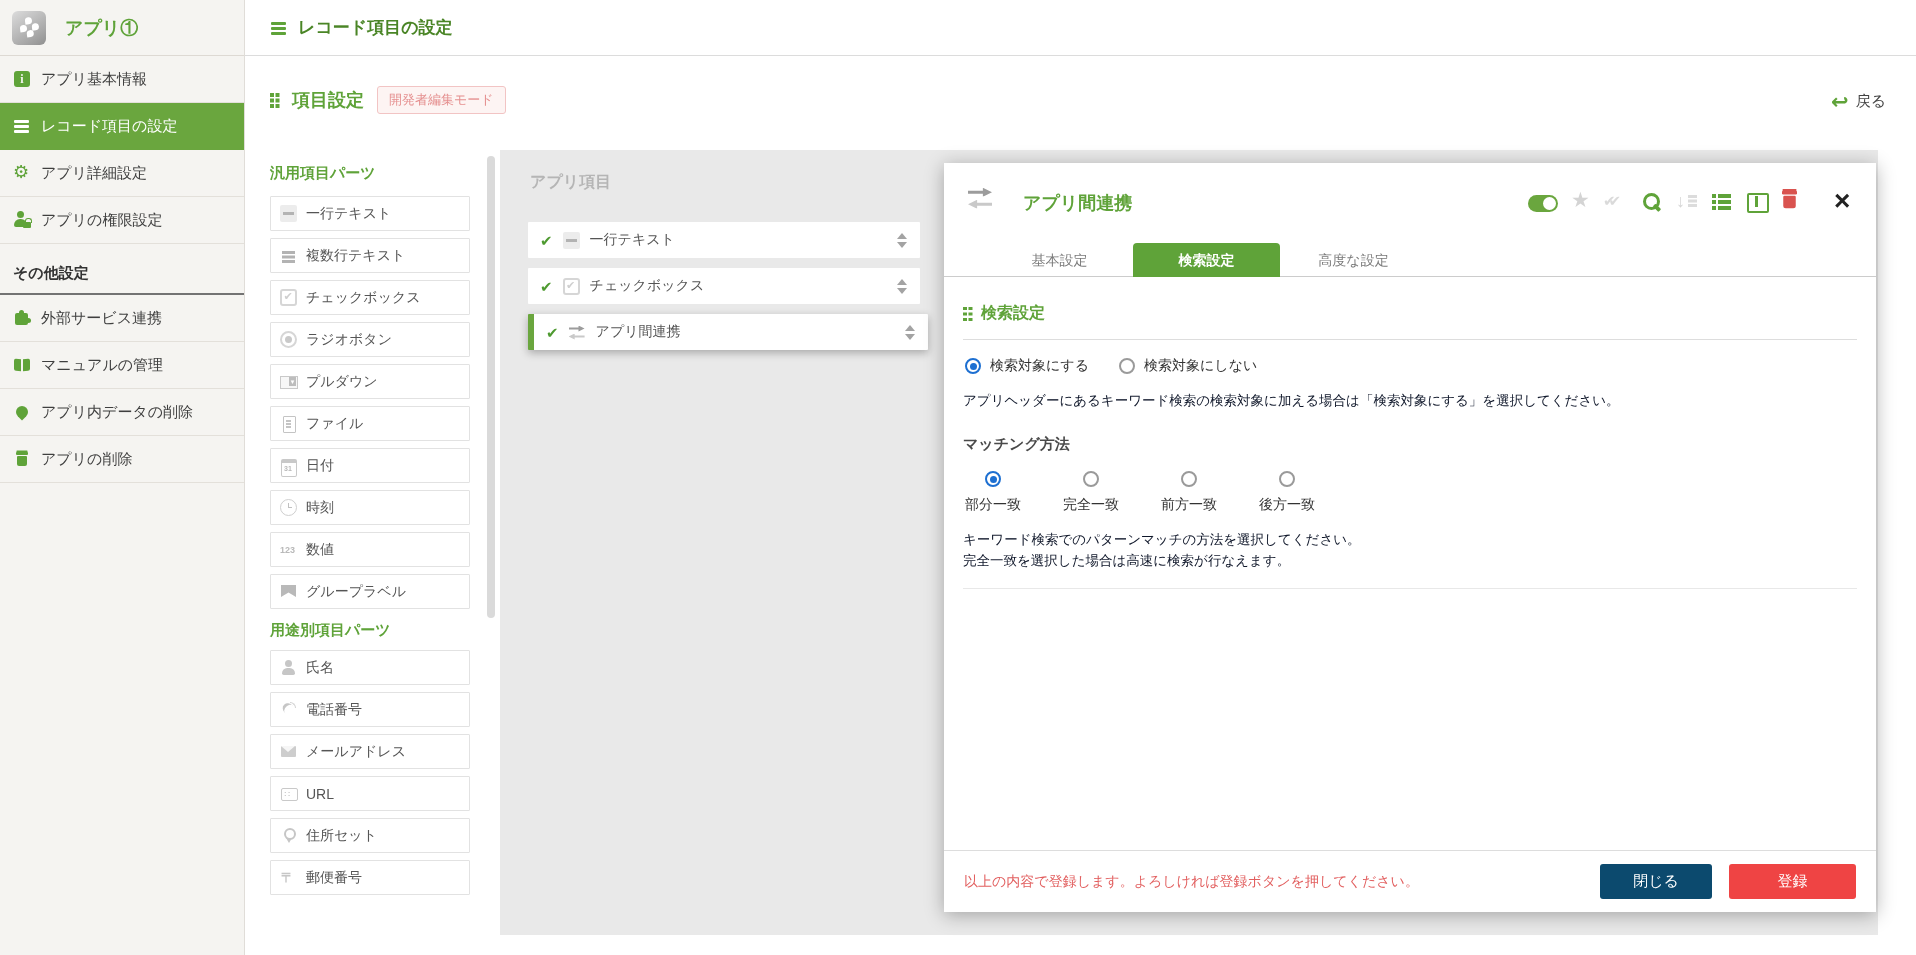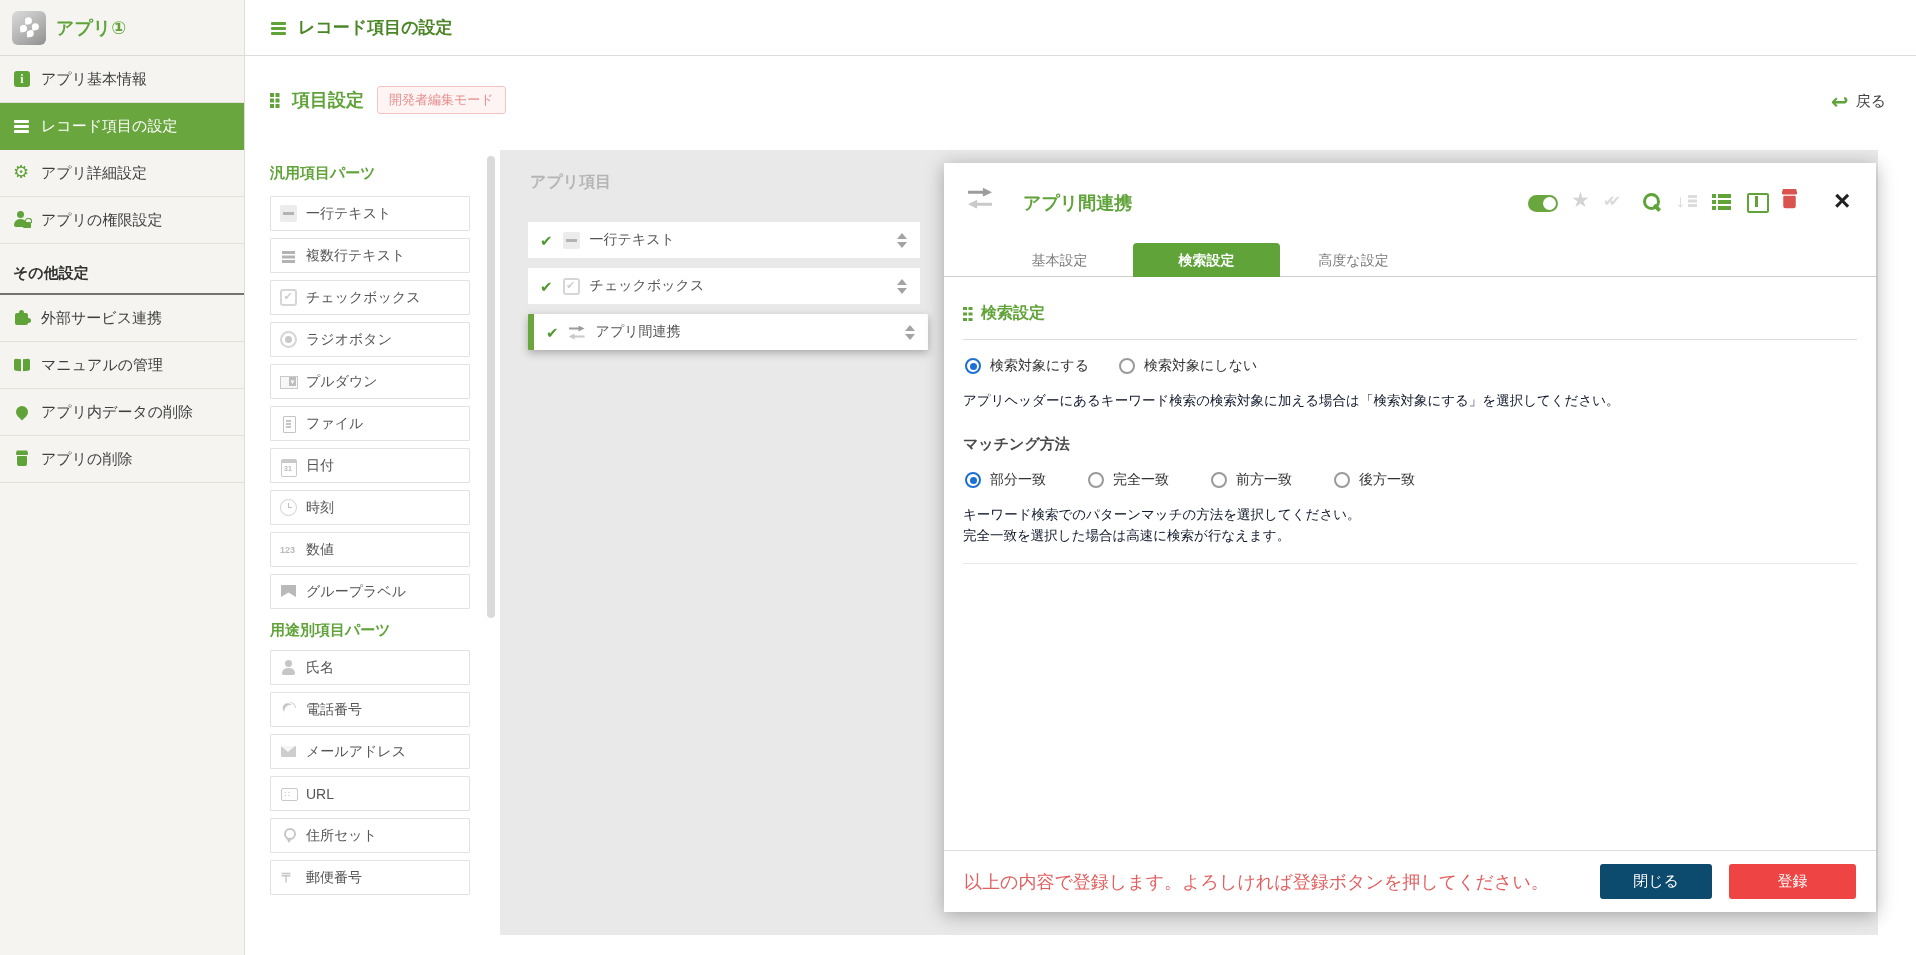--- a/index.html
+++ b/index.html
@@ -2,21 +2,21 @@
 <html><head>
 <meta charset="utf-8">
 <style>
   *{box-sizing:border-box;margin:0;padding:0;}
   html,body{width:1916px;height:955px;}
   body{font-family:"Liberation Sans","DejaVu Sans",sans-serif;background:#fff;position:relative;overflow:hidden;}
   #app{position:absolute;inset:0;}
 
   
   #sidebar{position:absolute;left:0;top:0;width:245px;height:955px;background:#f5f4f1;border-right:1px solid #e0ddd8;}
-  .logo-row{height:56px;display:flex;align-items:center;gap:10px;padding-left:12px;border-bottom:1px solid #ddd9d3;}
+  .logo-row{height:56px;display:flex;align-items:center;gap:19px;padding-left:12px;border-bottom:1px solid #ddd9d3;font-family:Liberation Mono, monospace;}
   .logo{width:34px;height:34px;border-radius:6px;background:linear-gradient(145deg,#dcdcdc 0%,#a8a8a8 70%,#8f8f8f 100%);position:relative;flex:none;}
   .logo::before{content:"";position:absolute;left:8px;top:14px;width:7px;height:7px;border-radius:50% 50% 50% 0;background:#fff;box-shadow:6px -7px 0 #fff,12px 0 0 #fff,6px 6px 0 #fff;transform:rotate(-8deg);}
   .app-title{color:#5fa339;font-size:18px;font-weight:bold;}
   .nav-item{height:47px;display:flex;align-items:center;gap:10px;padding-left:13px;font-size:15px;color:#3f3f3f;border-bottom:1px solid #e3e0da;cursor:pointer;}
   .nav-item.sel{background:#6aa63e;color:#fff;border-bottom:1px solid #6aa63e;}
   .side-section{margin-top:20px;}
   .side-section-label{font-size:15px;font-weight:bold;color:#333;padding:0 0 10px 13px;border-bottom:2px solid #737373;}
 
   
   .si{position:relative;display:inline-block;width:18px;height:18px;flex:none;color:#5fa339;}
@@ -133,29 +133,29 @@
   .tab{width:147px;height:34px;line-height:34px;text-align:center;font-size:14px;color:#7a7a7a;cursor:pointer;}
   .tab.active{background:#5fa339;color:#fff;font-weight:bold;border-radius:4px 4px 0 0;}
 
   .m-body{padding:26px 19px 0;}
   .sec-head{display:flex;align-items:center;gap:9px;padding-bottom:15px;border-bottom:1px solid #ddd;}
   .sec-title{color:#5fa339;font-size:16px;font-weight:bold;}
   .f-label{margin-top:24px;font-size:15px;font-weight:bold;color:#4a4a4a;}
   .radio-row{margin-top:17px;display:flex;align-items:center;padding-left:2px;}
   .radio-opt{display:flex;align-items:center;gap:9px;font-size:14px;color:#333;cursor:pointer;}
   .radio-row.kw .radio-opt{margin-right:30px;}
-  .radio-row.match .radio-opt{margin-right:42px;}
+  .radio-row.match .radio-opt{margin-right:42px;flex-direction:column;}
   .radio{width:16px;height:16px;border:2px solid #9a9a9a;border-radius:50%;position:relative;flex:none;background:#fff;}
   .radio.on{border-color:#1d6fd1;}
   .radio.on::before{content:"";position:absolute;left:2.5px;top:2.5px;width:7px;height:7px;border-radius:50%;background:#1d6fd1;}
   .note{margin-top:15px;color:#0f172a;font-size:13.5px;line-height:21px;}
   .hr{margin-top:17px;border-bottom:1px solid #e8e8e8;}
 
   .m-foot{position:absolute;left:0;right:0;bottom:0;height:62px;border-top:1px solid #ddd;display:flex;align-items:center;padding:0 20px;}
-  .foot-msg{flex:1;color:#e25f5f;font-size:18px;}
+  .foot-msg{flex:1;color:#e25f5f;font-size:14px;}
   .btn{height:35px;border:none;border-radius:3px;color:#fff;font-size:15px;font-family:inherit;cursor:pointer;}
   .btn.close-b{width:112px;background:#0c4a6e;margin-right:17px;}
   .btn.submit-b{width:127px;background:#ef4444;}
 </style>
 </head>
 <body>
 
 <div id="app">
 
   <div id="sidebar">

